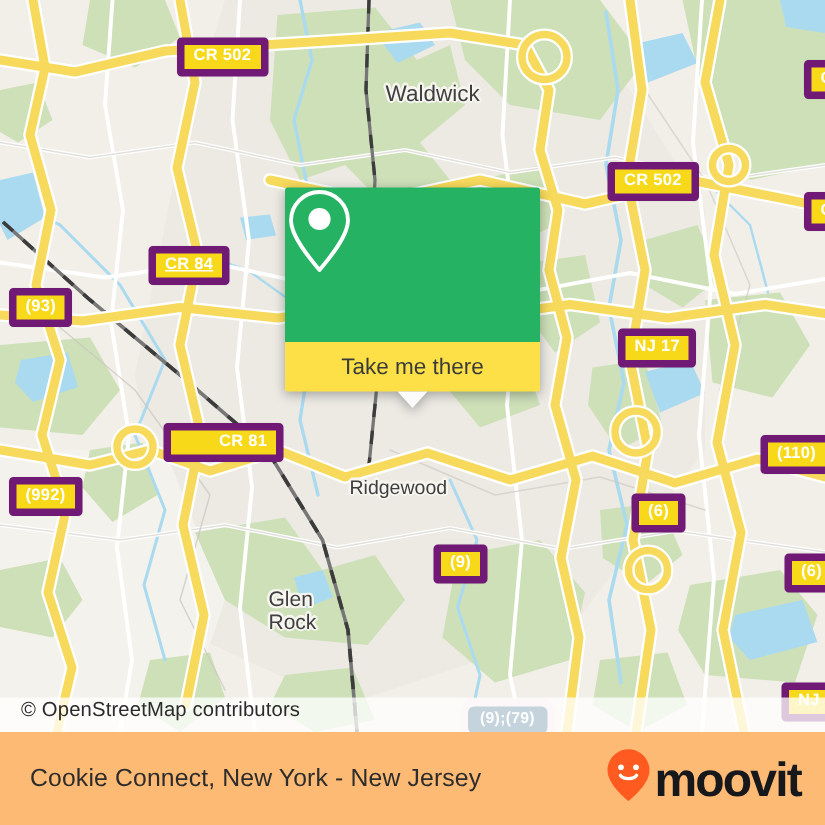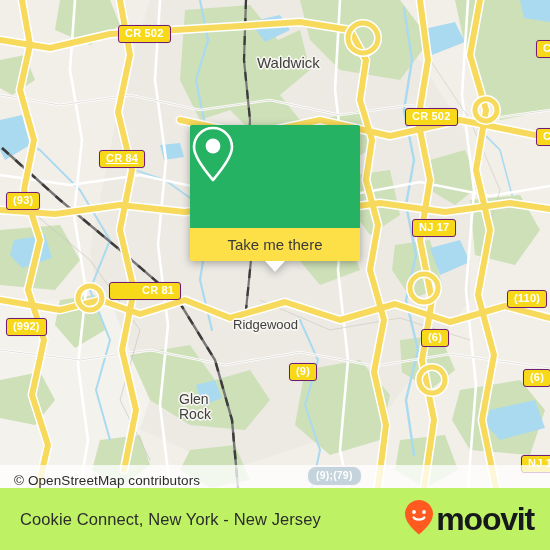--- a/index.html
+++ b/index.html
@@ -22,21 +22,21 @@
     position:absolute;color:#3f3f3f;font-weight:400;
     text-shadow:
       1.6px 0 #f7f5f0, -1.6px 0 #f7f5f0, 0 1.6px #f7f5f0, 0 -1.6px #f7f5f0,
       1.1px 1.1px #f7f5f0, -1.1px 1.1px #f7f5f0, 1.1px -1.1px #f7f5f0, -1.1px -1.1px #f7f5f0;
     white-space:pre;line-height:1.08;pointer-events:none;
   }
 
   
   .shield{
     position:absolute;
-    background:#f7d919;border:1px solid #701a75;border-radius:3px;
+    background:#f7d919;border:5px solid #701a75;border-radius:3px;
     color:#ffffff;font-weight:700;font-size:11px;
     padding:1px 6px 2px 6px;line-height:13px;white-space:nowrap;
     letter-spacing:.2px;
     box-shadow:0 0 0 .5px rgba(0,0,0,.04);
   }
   .shield.pink{
     background:#0c4a6e;border-color:#f3dcdf;border-radius:9px;
     color:#ffffff;font-size:10.5px;padding:2px 8px 3px 8px;
   }
 
@@ -57,30 +57,30 @@
   .card-tail{
     position:absolute;left:50%;top:136px;margin-left:-10px;
     width:0;height:0;border-left:10px solid transparent;
     border-right:10px solid transparent;border-top:11px solid #fbfbfb;
   }
 
   
   .osm{
     position:absolute;left:0;top:465px;width:550px;height:23px;
     background:rgba(255,255,255,.76);
-    display:flex;align-items:flex-end;
+    display:flex;align-items:flex-start;
   }
   .osm span{
     padding-left:14px;font-size:13.5px;color:#2b2b2b;letter-spacing:.1px;
   }
 
   
   .footer{
     position:absolute;left:0;top:488px;width:550px;height:62px;
-    background:#bef264;display:flex;align-items:center;
+    background:#fdba74;display:flex;align-items:center;
   }
   .footer-title{
     padding-left:20px;font-size:16.5px;color:#2c2c2c;letter-spacing:.1px;
     white-space:nowrap;
   }
   .brand{
     position:absolute;right:16px;top:50%;transform:translateY(-50%);
     display:flex;align-items:center;gap:2px;
   }
   .brand-word{
@@ -217,21 +217,21 @@
 
     <div class="place" style="left:257px;top:23px;font-size:15px;margin-top:32px;">Waldwick</div>
     <div class="place" style="left:233px;top:274px;font-size:13px;margin-top:44px;">Ridgewood</div>
     <div class="place" style="left:179px;top:392px;font-size:14px;">Glen
 Rock</div>
 
     <div class="shield" style="left:118px;top:25px;">CR 502</div>
     <div class="shield" style="left:405px;top:108px;">CR 502</div>
     <div class="shield" style="left:536px;top:40px;">CR</div>
     <div class="shield" style="left:536px;top:128px;">CR</div>
-    <div class="shield" style="left:99px;top:150px;text-decoration:underline;">CR 84</div>
+    <div class="shield" style="left:99px;top:164px;text-decoration:underline;">CR 84</div>
     <div class="shield" style="left:6px;top:192px;">(93)</div>
     <div class="shield" style="left:412px;top:219px;">NJ 17</div>
     <div class="shield" style="left:109px;top:282px;padding-left:32px;">CR 81</div>
     <div class="shield" style="left:507px;top:290px;">(110)</div>
     <div class="shield" style="left:6px;top:318px;">(992)</div>
     <div class="shield" style="left:421px;top:329px;">(6)</div>
     <div class="shield" style="left:289px;top:363px;">(9)</div>
     <div class="shield" style="left:523px;top:369px;">(6)</div>
     <div class="shield" style="left:521px;top:455px;">NJ 17</div>
     <div class="shield pink" style="left:307px;top:466px;">(9);(79)</div>

